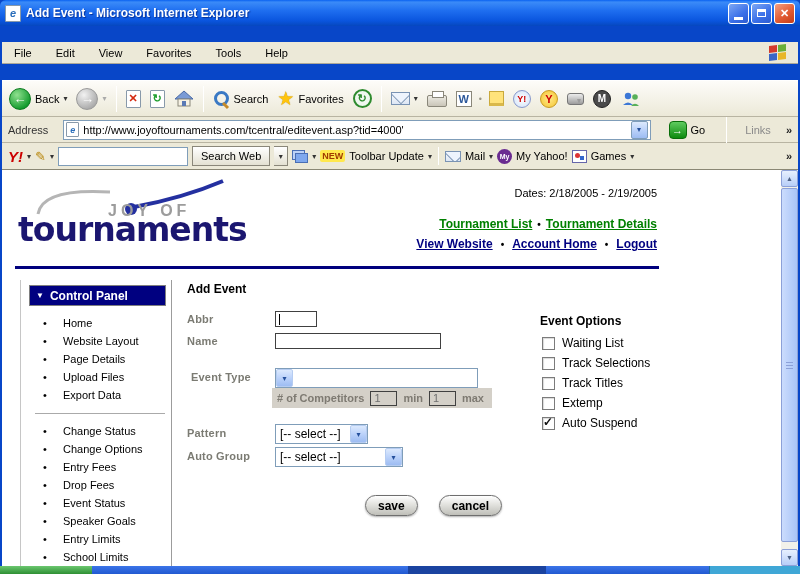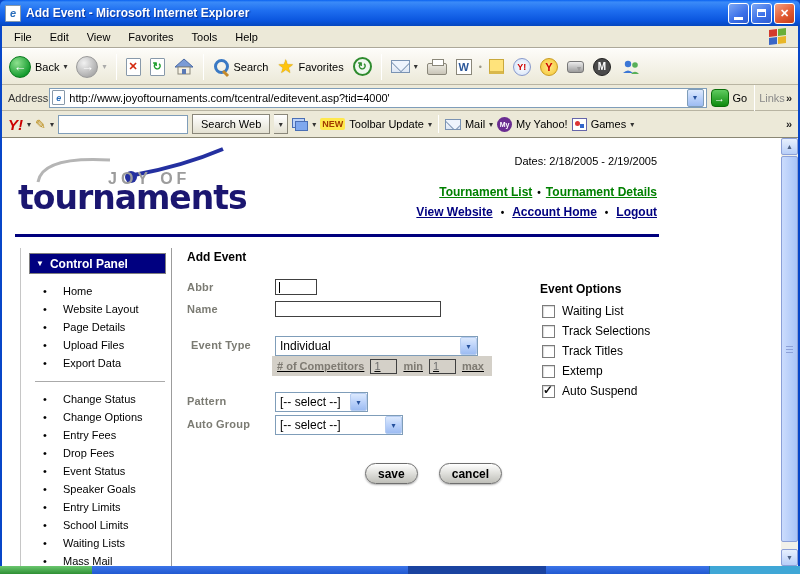--- a/index.html
+++ b/index.html
@@ -14,21 +14,21 @@
   .pgico{width:16px;height:17px;background:#fff;border:1px solid #8899AA;color:#2A6EBB;font-size:11px;
     font-weight:bold;font-style:italic;display:flex;align-items:center;justify-content:center;border-radius:1px;}
   .tb-btns{display:flex;gap:2px;}
   .wbtn{width:21px;height:21px;border-radius:3px;border:1px solid #fff;display:flex;align-items:center;
     justify-content:center;color:#fff;font-weight:bold;font-size:11px;}
   .wbtn.minb,.wbtn.restb{background:linear-gradient(145deg,#7DA8F4,#3A6FE8 60%,#2E5CD0);}
   .wbtn.closeb{background:linear-gradient(145deg,#F3A083,#E25B33 55%,#C43C17);}
   .g-min{width:9px;height:3px;background:#fff;margin-top:10px;}
   .g-rest{width:9px;height:8px;border:1px solid #fff;border-top-width:3px;}
   
-  .menubar{height:22px;margin:0 2px;background:#ECE9D8;display:flex;align-items:center;gap:2px;
+  .menubar{height:22px;margin:16px 2px;background:#ECE9D8;display:flex;align-items:center;gap:8px;
     padding:0 4px;font-size:11px;border-bottom:1px solid #ACA899;}
   .menubar .mitem{padding:2px 8px;cursor:default;}
   .menubar .spacer{flex:1;}
   .winflag{display:grid;grid-template-columns:8px 8px;grid-template-rows:7px 7px;gap:1px;transform:skewY(-6deg);margin-right:8px;}
   .winflag i{display:block;}
   
   .toolbar{height:37px;margin:0 2px;background:linear-gradient(#FDFCF9,#ECE9D8);display:flex;align-items:center;
     gap:3px;padding:0 4px;font-size:11px;border-top:1px solid #fff;border-bottom:1px solid #B8B4A2;}
   .tbtn{display:flex;align-items:center;gap:4px;padding:2px 3px;border-radius:3px;}
   .tsep{width:1px;height:26px;background:#C2BEAE;border-right:1px solid #fff;margin:0 3px;}
@@ -63,21 +63,21 @@
     color:#CC0000;font-weight:bold;font-size:9px;display:flex;align-items:center;justify-content:center;}
   .ic-ysmile{width:18px;height:18px;border-radius:50%;background:radial-gradient(#FFE98A,#F4C430);border:1px solid #C89A20;
     color:#CC0000;font-weight:bold;font-size:11px;display:flex;align-items:center;justify-content:center;}
   .ic-bubble{width:17px;height:12px;background:linear-gradient(#ECECEC,#9C9C9C);border:1px solid #777;
     border-radius:3px;position:relative;margin-top:1px;}
   .ic-bubble::after{content:"";position:absolute;left:9px;bottom:-5px;border:5px solid transparent;
     border-top-color:#9C9C9C;border-left-width:2px;border-right-width:2px;}
   .ic-m{width:18px;height:18px;border-radius:50%;background:#4A4A4A;color:#fff;font-weight:bold;font-size:10px;
     display:flex;align-items:center;justify-content:center;border:1px solid #222;}
   
-  .addressbar{height:26px;margin:0 2px;background:#ECE9D8;display:flex;align-items:center;gap:1px;
+  .addressbar{height:26px;margin:0 2px;background:#ECE9D8;display:flex;align-items:center;gap:15px;
     padding:0 6px;font-size:11px;border-bottom:1px solid #B8B4A2;}
   .addr-label{color:#333;}
   .addr-input{flex:1;height:20px;background:#fff;border:1px solid #7F9DB9;display:flex;align-items:center;
     gap:4px;padding:0 2px;}
   .addr-input .pgico{width:13px;height:15px;font-size:9px;}
   .addr-url{font-size:11px;color:#000;white-space:nowrap;overflow:hidden;flex:1;}
   .combo-arrow{width:17px;height:18px;border:1px solid #7F9DB9;border-radius:2px;
     background:linear-gradient(#DCE9FD,#BBD2FA 50%,#9DBCF2);display:flex;align-items:center;justify-content:center;
     color:#25509C;font-size:8px;}
   .go-ic{width:18px;height:18px;border-radius:4px;background:linear-gradient(#5FCB5F,#0E8A0E);border:1px solid #0A6E0A;
@@ -141,21 +141,21 @@
   .flabel{color:#7B7B73;font-weight:bold;font-size:11px;letter-spacing:.2px;}
   .tin{border:1px solid #404040;height:16px;font-size:11px;padding:0 3px;background:#fff;
     font-family:"Liberation Sans",sans-serif;}
   .abbr-wrap{position:relative;}
   .caret{position:absolute;left:4px;top:3px;width:1px;height:11px;background:#000;}
   .xsel{display:flex;border:1px solid #7F9DB9;background:#fff;height:20px;align-items:center;}
   .xsel .val{flex:1;padding:0 4px;font-size:12px;white-space:nowrap;overflow:hidden;}
   .xsel .sarrow{width:17px;height:18px;border-radius:2px;margin-right:0;
     background:linear-gradient(#DCE9FD,#BBD2FA 50%,#9DBCF2);border:1px solid #B5CCF1;
     display:flex;align-items:center;justify-content:center;color:#25509C;font-size:8px;}
-  .gpanel{background:#D4D0C8;height:20px;display:flex;align-items:center;padding:0 5px;gap:6px;text-decoration:underline;}
+  .gpanel{background:#D4D0C8;height:20px;display:flex;align-items:center;padding:0 5px;gap:6px;}
   .gpanel .glabel{color:#7E7A72;font-weight:bold;font-size:11px;}
   .gin{width:27px;height:15px;background:#D4D0C8;border:1px solid #404040;color:#6F6F6F;font-size:11px;
     padding:0 3px;font-family:"Liberation Sans",sans-serif;}
   .pill{height:21px;padding:0 12px;border-radius:11px;border:1px solid #6E6E6E;font-weight:bold;font-size:12px;
     background:linear-gradient(#FFFFFF,#E2E2DE 45%,#BFBFB9);box-shadow:0 1px 2px #AFAFAF;cursor:pointer;
     font-family:"Liberation Sans",sans-serif;}
   
   .optarea{position:absolute;left:536px;top:110px;width:180px;}
   .opt-title{position:absolute;top:34px;left:2px;font-size:12px;font-weight:bold;}
   .optrow{position:absolute;left:4px;display:flex;align-items:center;gap:7px;font-size:12px;}
@@ -453,21 +453,20 @@
         </div>
       <div class="frow" style="top:53px;left:90px">
         <input class="tin" style="width: 166px;" value="">
       </div>
 
       <div class="frow" style="top:91px;left:6px">
           <span class="flabel">Event Type</span>
         </div>
       <div class="frow" style="top:88px;left:90px;width:203px">
         <div class="xsel" style="width:203px">
-          <span class="val">Individual</span>
           <span class="sarrow">▾</span>
         </div>
       </div>
 
       <div class="frow gpanel" style="top:108px;left:87px;width:220px">
         <span class="glabel"># of Competitors</span>
         <input class="gin" value="1" style="">
         <span class="glabel">min</span>
         <input class="gin" value="1" style="">
         <span class="glabel">max</span>

